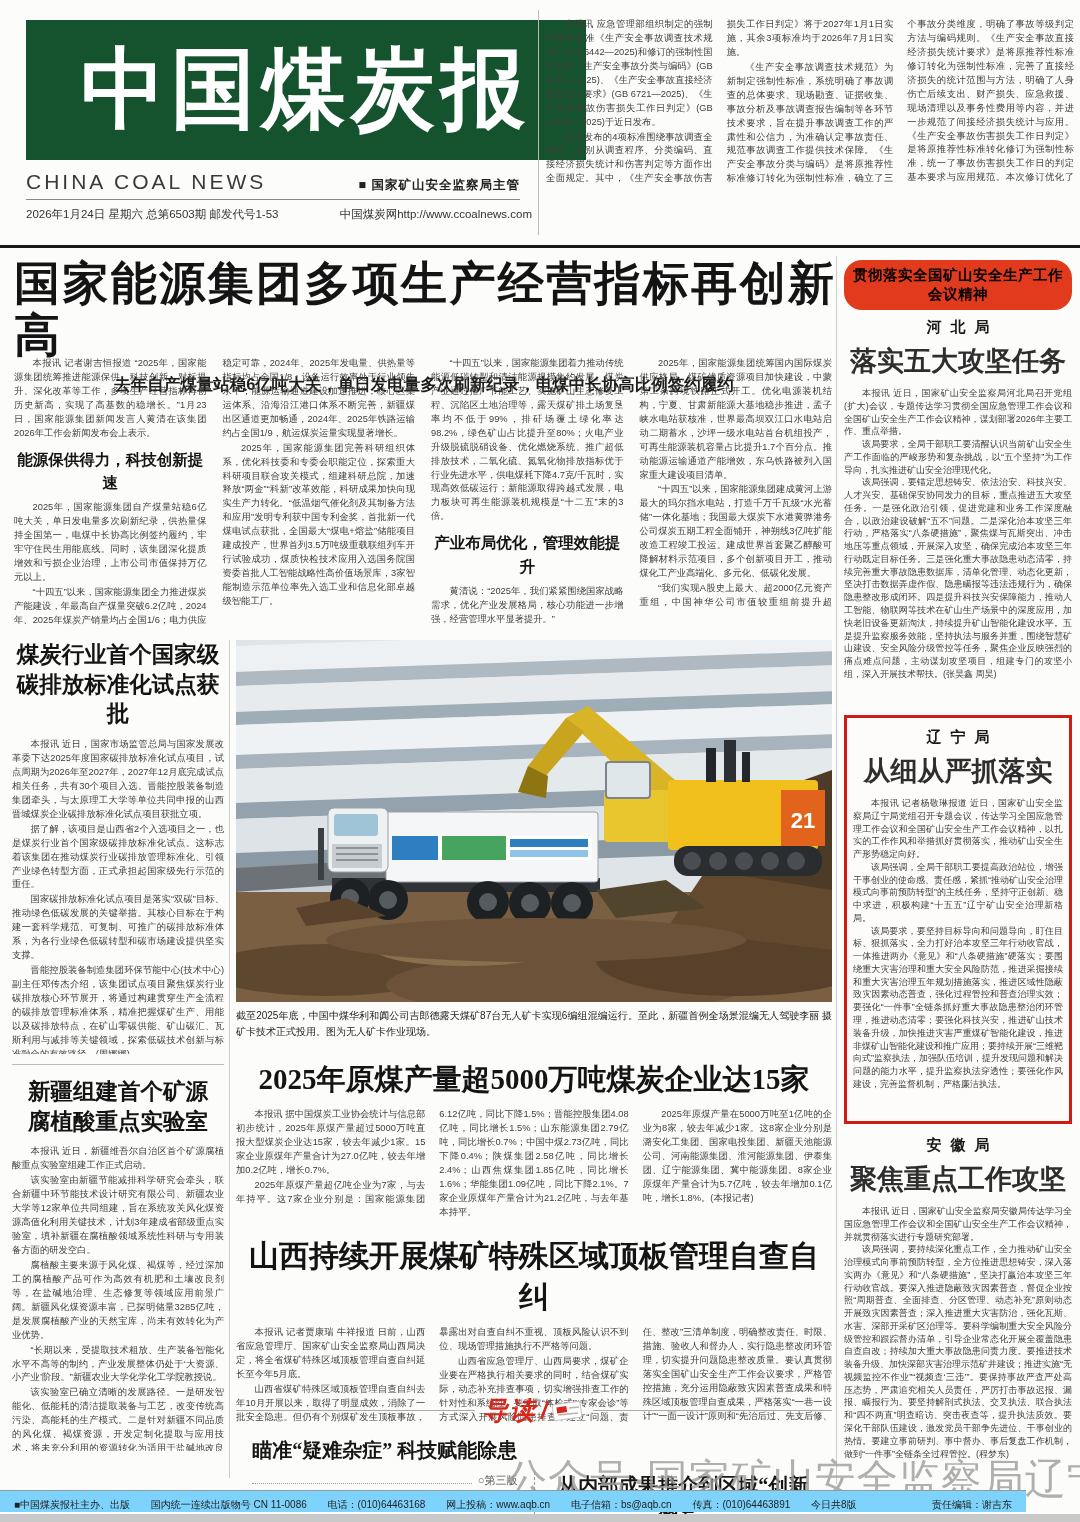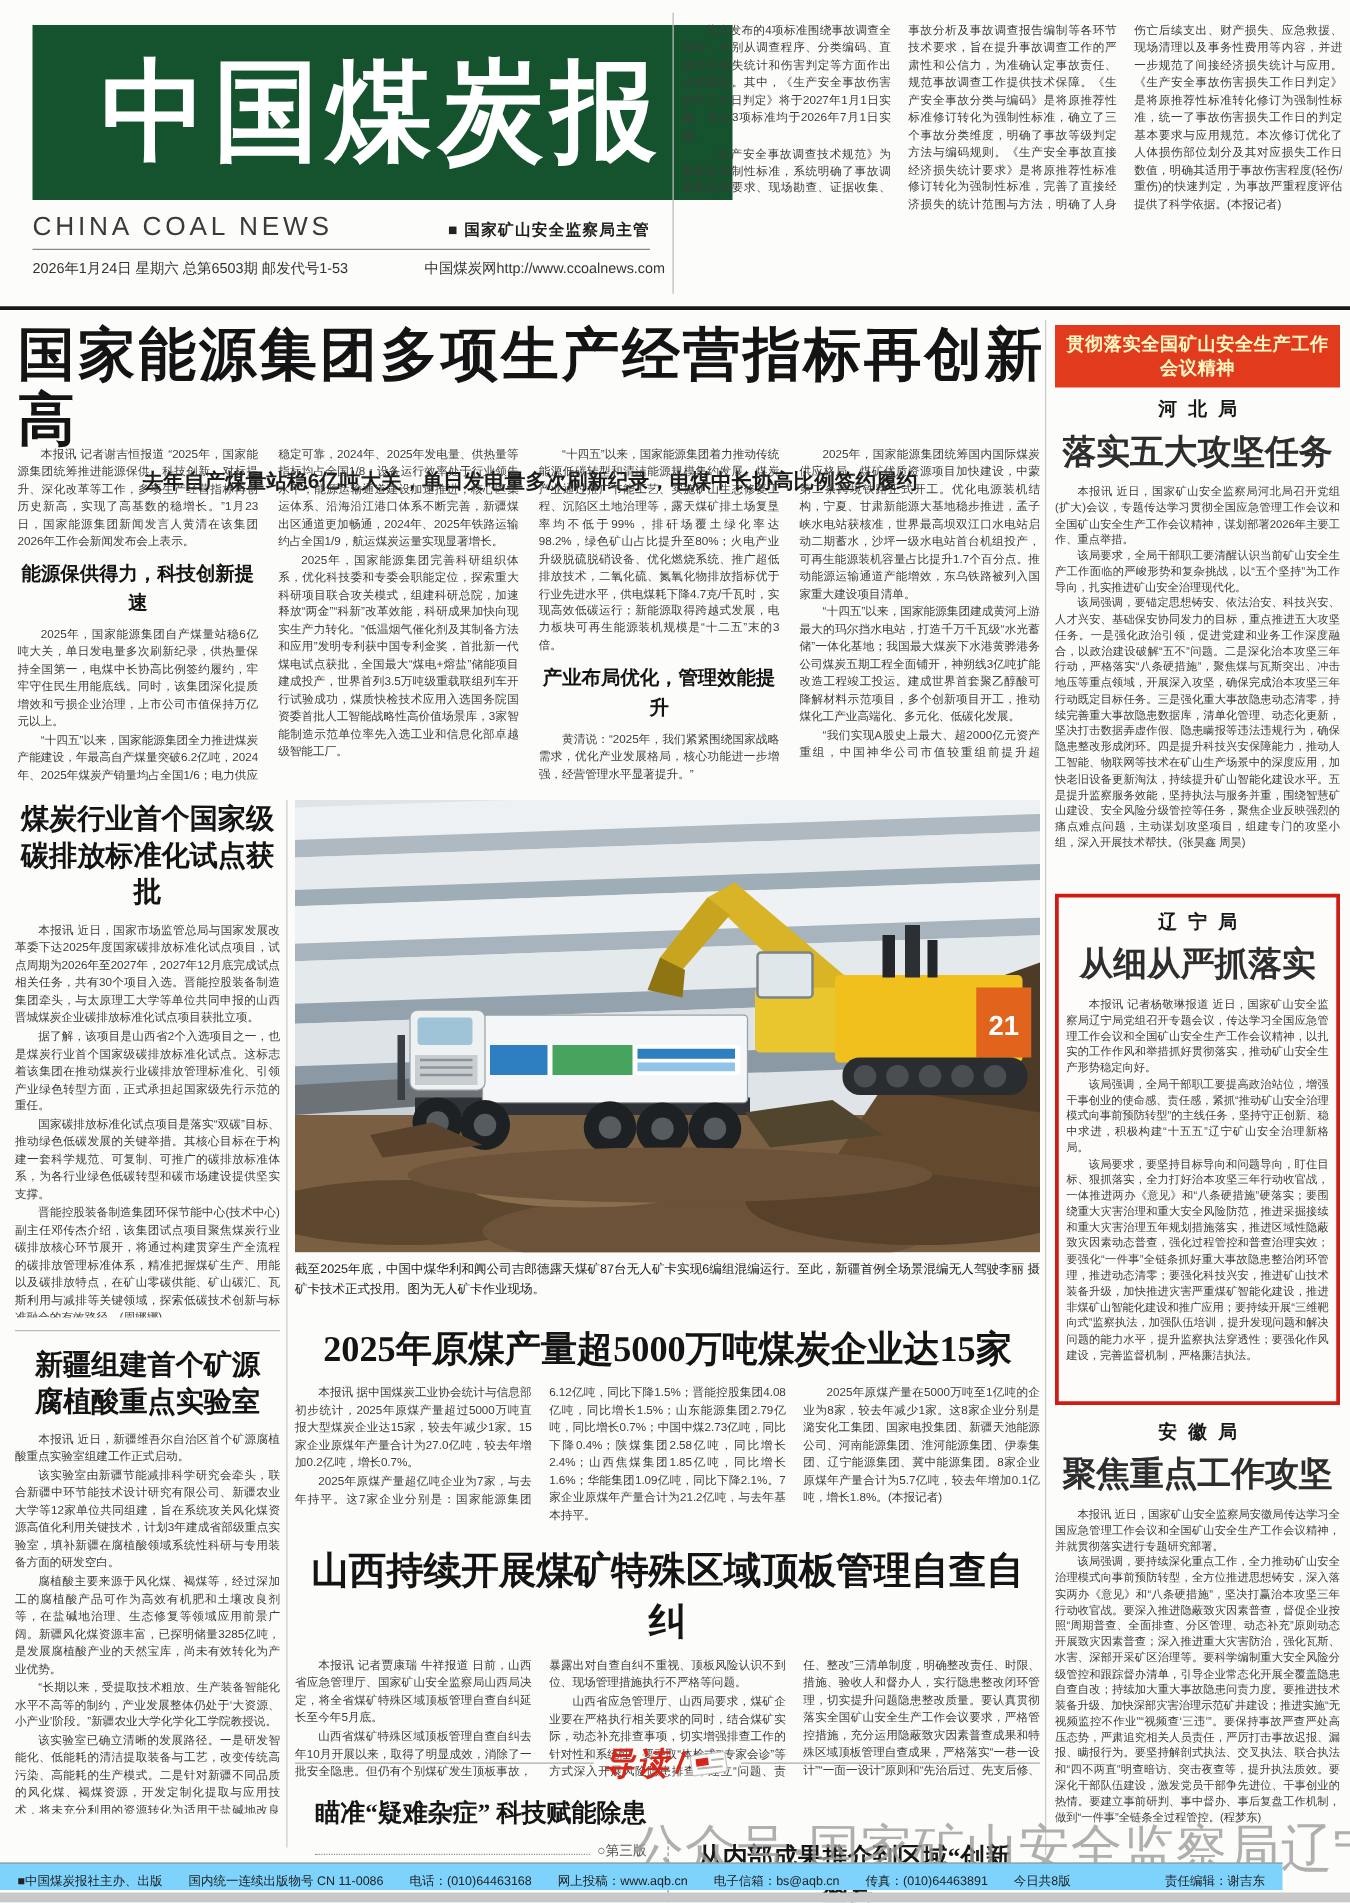--- a/index.html
+++ b/index.html
@@ -64,22 +64,22 @@
   .daodu-logo .slash{color:#d8261b;font-size:24px;font-weight:900;font-style:italic;}
   .daodu-items{display:flex;margin-top:10px;}
   .daodu-item{flex:1;padding:0 16px;}
   .daodu-item + .daodu-item{border-left:1px dashed #999;margin-top:35px;}
   .daodu-item .t{font-size:20px;font-weight:800;text-align:center;color:#161616;font-family:"Liberation Serif",serif;}
   .leader{display:flex;align-items:baseline;margin-top:9px;}
   .leader .dots{flex:1;border-bottom:1.5px dotted #999;height:8px;}
   .leader .pg{font-size:11px;color:#555;margin-left:6px;font-family:"Liberation Serif",serif;}
   
   .sidebar{position:absolute;left:844px;top:260px;width:228px;}
-  .sb-banner{background:#e23a1c;color:#fef9c3;font-weight:900;font-size:14.5px;text-align:center;
-        padding:6px 2px;letter-spacing:0.5px;}
+  .sb-banner{background:#e23a1c;color:#000000;font-weight:900;font-size:14.5px;text-align:center;
+        padding:6px 2px;letter-spacing:0.5px;border-radius:18px;}
   .sb-art{margin-top:8px;}
   .kicker{font-size:15px;font-weight:700;letter-spacing:9px;text-align:center;color:#181818;
         font-family:"Liberation Serif",serif;text-indent:9px;}
   .sb-head{font-size:27px;font-weight:900;text-align:center;margin:6px 0 8px;font-family:"Liberation Serif",serif;}
   .sb-body{font-size:9px;line-height:1.42;color:#3d3d3d;text-align:justify;overflow:hidden;}
   .sb-body p{margin:0;text-indent:2em;}
   .hebei-body{height:318px;}
   .ln-box{margin-top:10px;border:3px solid #cf1d15;padding:10px 6px 6px;background:#fefcfb;}
   .ln-body{height:318px;}
   .anhui{margin-top:12px;}
@@ -109,20 +109,21 @@
   </div>
   <div class="mast-rule"></div>
   <div class="date-row">
     <span>2026年1月24日  星期六  总第6503期  邮发代号1-53</span>
     <span>中国煤炭网http://www.ccoalnews.com</span>
   </div>
   <div class="vrule-top"></div>
 
   <div class="tr-art">
     <div class="body cols-3">
+        <p>本报讯 应急管理部组织制定的强制性国家标准《生产安全事故调查技术规范》(GB 6442—2025)和修订的强制性国家标准《生产安全事故分类与编码》(GB 6441—2025)、《生产安全事故直接经济损失统计要求》(GB 6721—2025)、《生产安全事故伤害损失工作日判定》(GB 15499—2025)于近日发布。</p>
         <p>此次发布的4项标准围绕事故调查全流程，分别从调查程序、分类编码、直接经济损失统计和伤害判定等方面作出全面规定。其中，《生产安全事故伤害损失工作日判定》将于2027年1月1日实施，其余3项标准均于2026年7月1日实施。</p>
         <p>《生产安全事故调查技术规范》为新制定强制性标准，系统明确了事故调查的总体要求、现场勘查、证据收集、事故分析及事故调查报告编制等各环节技术要求，旨在提升事故调查工作的严肃性和公信力，为准确认定事故责任、规范事故调查工作提供技术保障。《生产安全事故分类与编码》是将原推荐性标准修订转化为强制性标准，确立了三个事故分类维度，明确了事故等级判定方法与编码规则。《生产安全事故直接经济损失统计要求》是将原推荐性标准修订转化为强制性标准，完善了直接经济损失的统计范围与方法，明确了人身伤亡后续支出、财产损失、应急救援、现场清理以及事务性费用等内容，并进一步规范了间接经济损失统计与应用。《生产安全事故伤害损失工作日判定》是将原推荐性标准转化修订为强制性标准，统一了事故伤害损失工作日的判定基本要求与应用规范。本次修订优化了人体损伤部位划分及其对应损失工作日数值，明确其适用于事故伤害程度(轻伤/重伤)的快速判定，为事故严重程度评估提供了科学依据。(本报记者)</p>
       </div>
   </div>
 
   <div class="thick-rule"></div>
 
   <div class="lead">
     <h1>国家能源集团多项生产经营指标再创新高</h1>
     <div class="sub">去年自产煤量站稳6亿吨大关，单日发电量多次刷新纪录，电煤中长协高比例签约履约</div>

